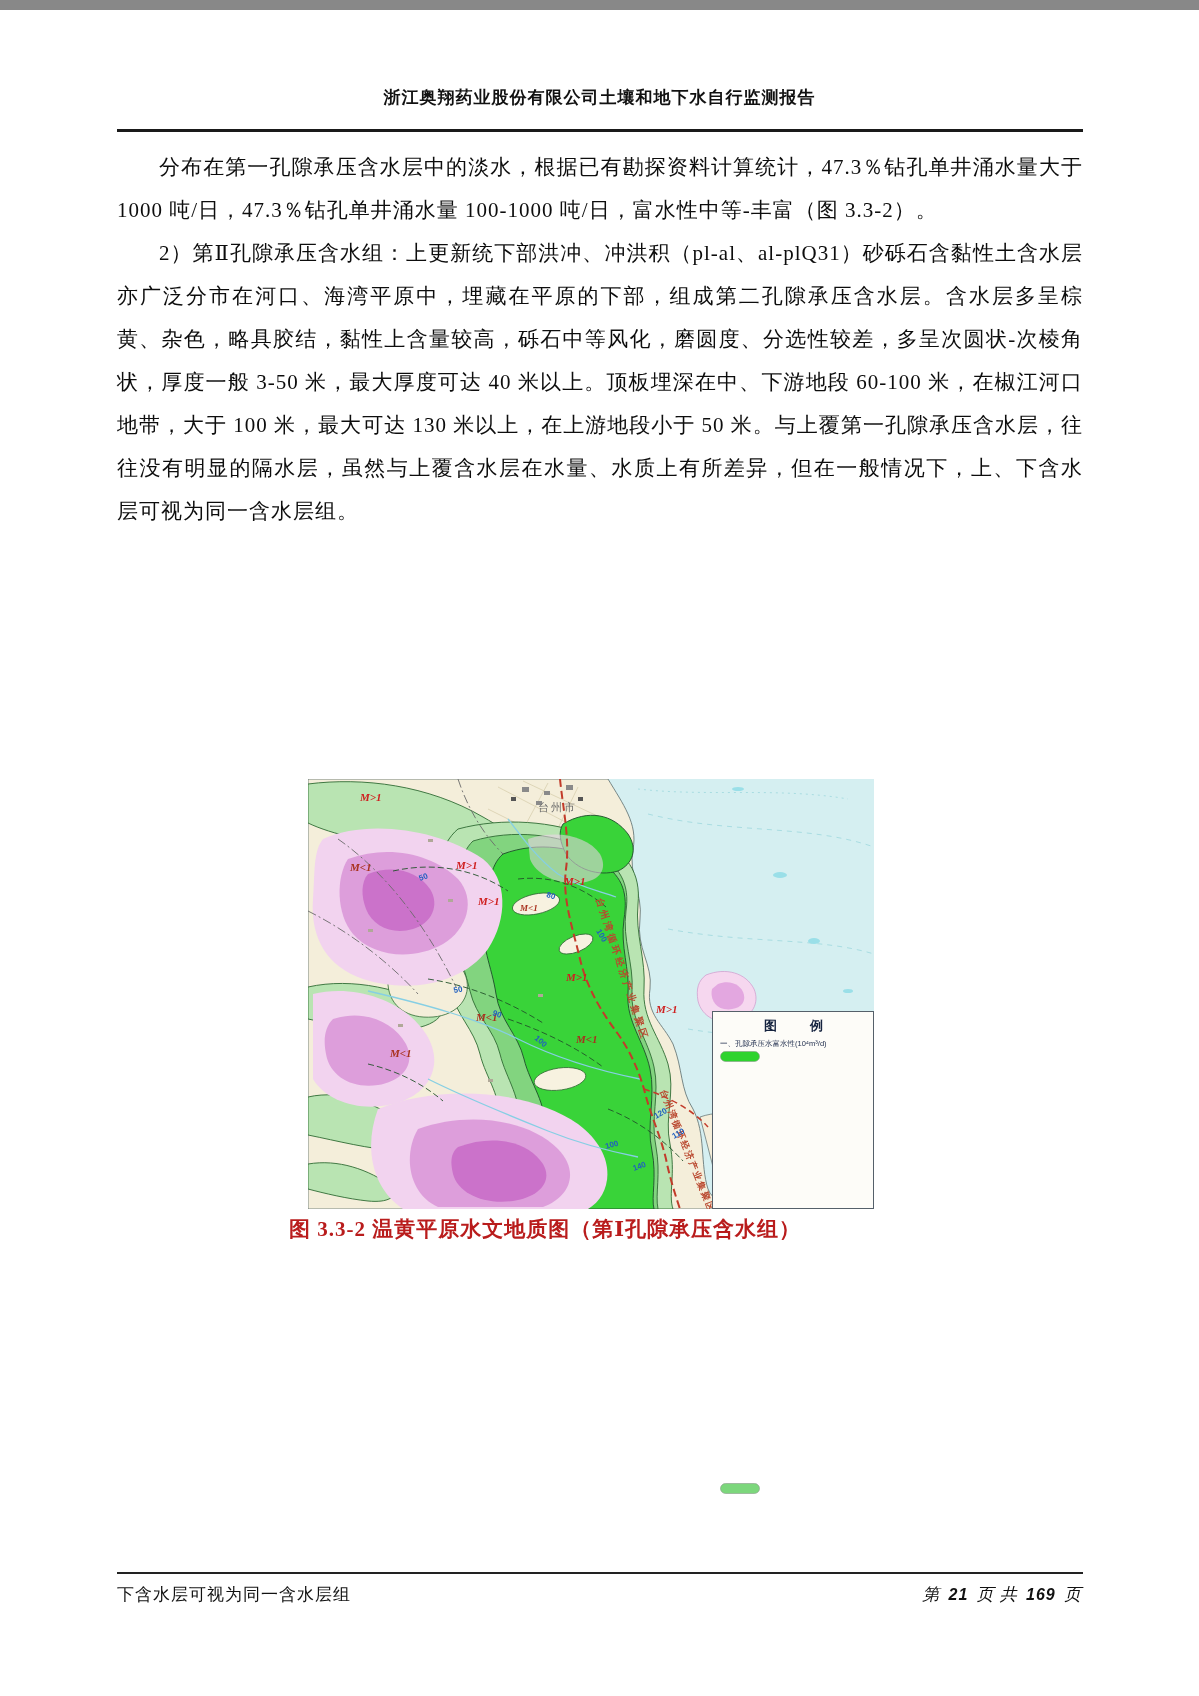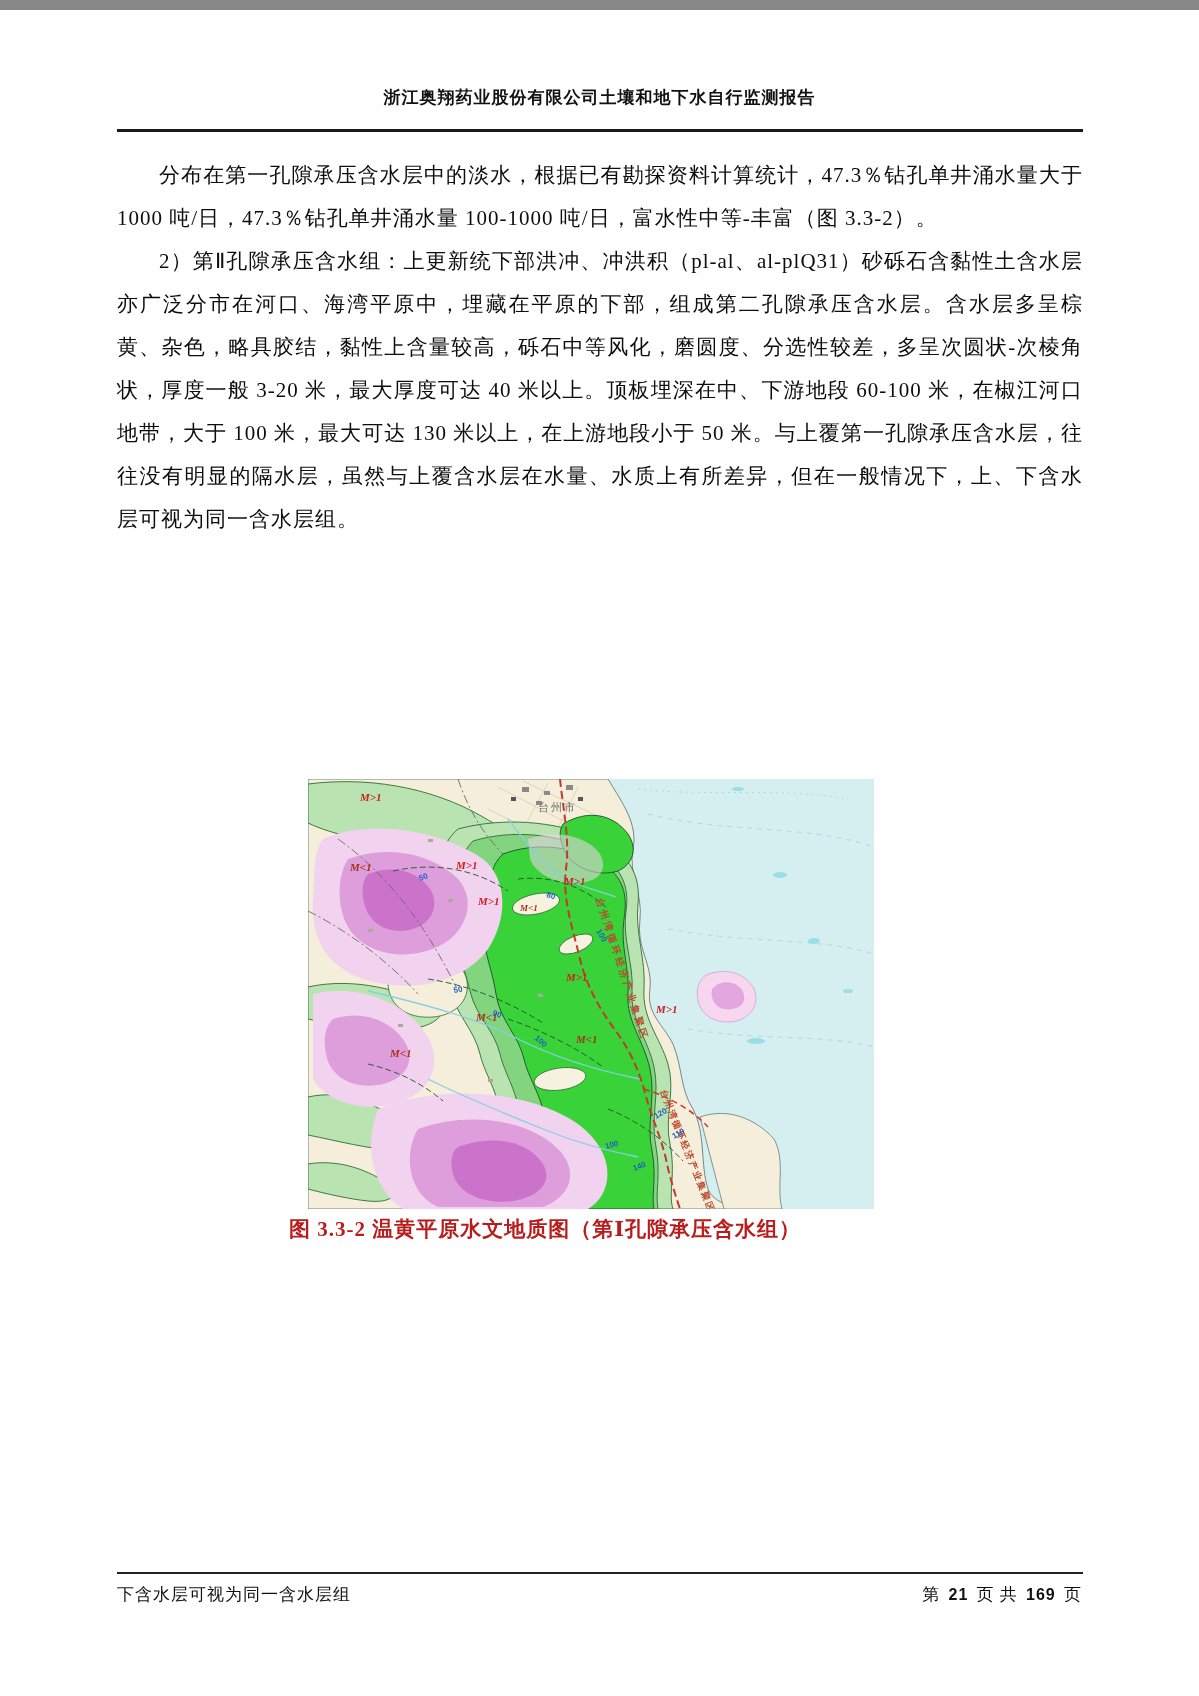--- a/index.html
+++ b/index.html
@@ -7,21 +7,21 @@
   .page {
     position:relative; width:1199px; height:1696px; background:#ffffff;
     margin:10px auto; overflow:hidden;
     font-family:"Liberation Serif","DejaVu Serif",serif; color:#111;
   }
   .header-title {
     position:absolute; top:76px; left:0; width:100%;
     text-align:center; font-size:17px; font-weight:bold; letter-spacing:1px;
   }
   .header-rule { position:absolute; top:119px; left:117px; width:966px; height:3px; background:#1a1a1a; }
-  .body-text { position:absolute; top:144px; left:117px; width:966px;font-family:Liberation Serif, serif; }
+  .body-text { position:absolute; top:136px; left:117px; width:966px; }
   .body-text p {
     font-size:21px; line-height:43px; letter-spacing:1px;
     text-align:justify; text-indent:2em; color:#0d0d0d;
   }
   .figure { position:absolute; top:769px; left:308px; width:566px; height:430px; }
   .figure svg { display:block; width:566px; height:430px; }
   .legend-box {
     position:absolute; right:0; bottom:0; width:162px; height:198px;
     background:#fdfcf8; border:1px solid #55606a; padding:5px 6px 4px 7px;
     font-family:"Liberation Sans","DejaVu Sans",sans-serif; color:#1c2a4a;
@@ -29,34 +29,34 @@
   .legend-title { text-align:center; font-size:13px; font-weight:bold; letter-spacing:10px; padding-left:10px; color:#15233f; margin-bottom:4px; }
   .legend-section { font-size:7.5px; margin:3px 0 2px 0; color:#1c2a4a; }
   .legend-row { display:flex; align-items:center; gap:6px; margin:2px 0; }
   .legend-row svg { flex:0 0 auto; display:block; }
   .caption {
     position:absolute; top:1205px; left:117px; width:856px; text-align:center;
     font-size:21px; font-weight:bold; letter-spacing:1px; color:#b91c1c;
   }
   .footer-rule { position:absolute; top:1562px; left:117px; width:966px; height:2px; background:#222; }
   .footer-company { position:absolute; top:1573px; left:117px; font-size:17px; letter-spacing:1px; }
-  .footer-page { position:absolute; top:1573px; right:117px; font-size:17px; letter-spacing:1px; }
+  .footer-page { position:absolute; top:1573px; right:117px; font-size:17px; letter-spacing:1px;font-style:italic; }
   .footer-page .num { font-family:"Liberation Sans","DejaVu Sans",sans-serif; font-weight:bold; font-size:16px; padding:0 3px; }
 </style>
 </head>
 <body>
 
 <div class="page">
 
   <div class="header-title">浙江奥翔药业股份有限公司土壤和地下水自行监测报告</div>
   <div class="header-rule"></div>
 
   <div class="body-text">
     <p>分布在第一孔隙承压含水层中的淡水，根据已有勘探资料计算统计，47.3％钻孔单井涌水量大于 1000 吨/日，47.3％钻孔单井涌水量 100-1000 吨/日，富水性中等-丰富（图 3.3-2）。</p>
-    <p>2）第Ⅱ孔隙承压含水组：上更新统下部洪冲、冲洪积（pl-al、al-plQ31）砂砾石含黏性土含水层亦广泛分市在河口、海湾平原中，埋藏在平原的下部，组成第二孔隙承压含水层。含水层多呈棕黄、杂色，略具胶结，黏性上含量较高，砾石中等风化，磨圆度、分选性较差，多呈次圆状-次棱角状，厚度一般 3-20 米，最大厚度可达 40 米以上。顶板埋深在中、下游地段 60-100 米，在椒江河口地带，大于 100 米，最大可达 130 米以上，在上游地段小于 50 米。与上覆第一孔隙承压含水层，往往没有明显的隔水层，虽然与上覆含水层在水量、水质上有所差异，但在一般情况下，上、下含水层可视为同一含水层组。</p>
+    <p>2）第Ⅱ孔隙承压含水组：上更新统下部洪冲、冲洪积（pl-al、al-plQ31）砂砾石含黏性土含水层亦广泛分市在河口、海湾平原中，埋藏在平原的下部，组成第二孔隙承压含水层。含水层多呈棕黄、杂色，略具胶结，黏性上含量较高，砾石中等风化，磨圆度、分选性较差，多呈次圆状-次棱角状，厚度一般 3-50 米，最大厚度可达 40 米以上。顶板埋深在中、下游地段 60-100 米，在椒江河口地带，大于 100 米，最大可达 130 米以上，在上游地段小于 50 米。与上覆第一孔隙承压含水层，往往没有明显的隔水层，虽然与上覆含水层在水量、水质上有所差异，但在一般情况下，上、下含水层可视为同一含水层组。</p>
   </div>
 
   <div class="figure">
     <svg viewBox="0 0 566 430">
 
       <rect width="566" height="430" fill="#d5eff1"></rect>
       <g fill="none" stroke="#a9dde2" stroke-width="1">
         <path d="M340,35 C420,55 500,45 566,68" stroke-dasharray="5 5"></path>
         <path d="M360,150 C440,165 510,158 566,175" stroke-dasharray="5 5"></path>
         <path d="M380,250 C450,262 520,255 566,268" stroke-dasharray="5 5"></path>
@@ -187,20 +187,37 @@
         <text x="146" y="214" transform="rotate(-10 146 214)">50</text>
         <text x="184" y="236" transform="rotate(20 184 236)">90</text>
         <text x="226" y="260" transform="rotate(40 226 260)">100</text>
         <text x="348" y="340" transform="rotate(-30 348 340)">120</text>
         <text x="366" y="360" transform="rotate(-30 366 360)">110</text>
         <text x="326" y="392" transform="rotate(-20 326 392)">140</text>
         <text x="298" y="370" transform="rotate(-15 298 370)">100</text>
       </g>
     </svg>
 
+    <div class="legend-box">
+      <div class="legend-title">图　例</div>
+      <div class="legend-section">一、孔隙承压水富水性(10⁴m³/d)</div>
+      <div class="legend-row">
+        <svg width="40" height="11">
+            <rect x="0.5" y="0.5" width="39" height="10" rx="5" stroke="#8a9a8a" stroke-width="0.6" fill="#2ed32e"></rect>
+          </svg>
+
+      </div>
+      <div class="legend-row">
+        <svg width="40" height="11">
+            <rect x="0.5" y="0.5" width="39" height="10" rx="5" stroke="#8a9a8a" stroke-width="0.6" fill="#7cd77c"></rect>
+          </svg>
+
+      </div>
+
+    </div>
   </div>
 
   <div class="caption">图 3.3-2  温黄平原水文地质图（第Ⅰ孔隙承压含水组）</div>
 
   <div class="footer-rule"></div>
   <div class="footer-company">下含水层可视为同一含水层组</div>
   <div class="footer-page">
     <span>第</span>
     <span class="num">21</span>
     <span>页 共</span>

